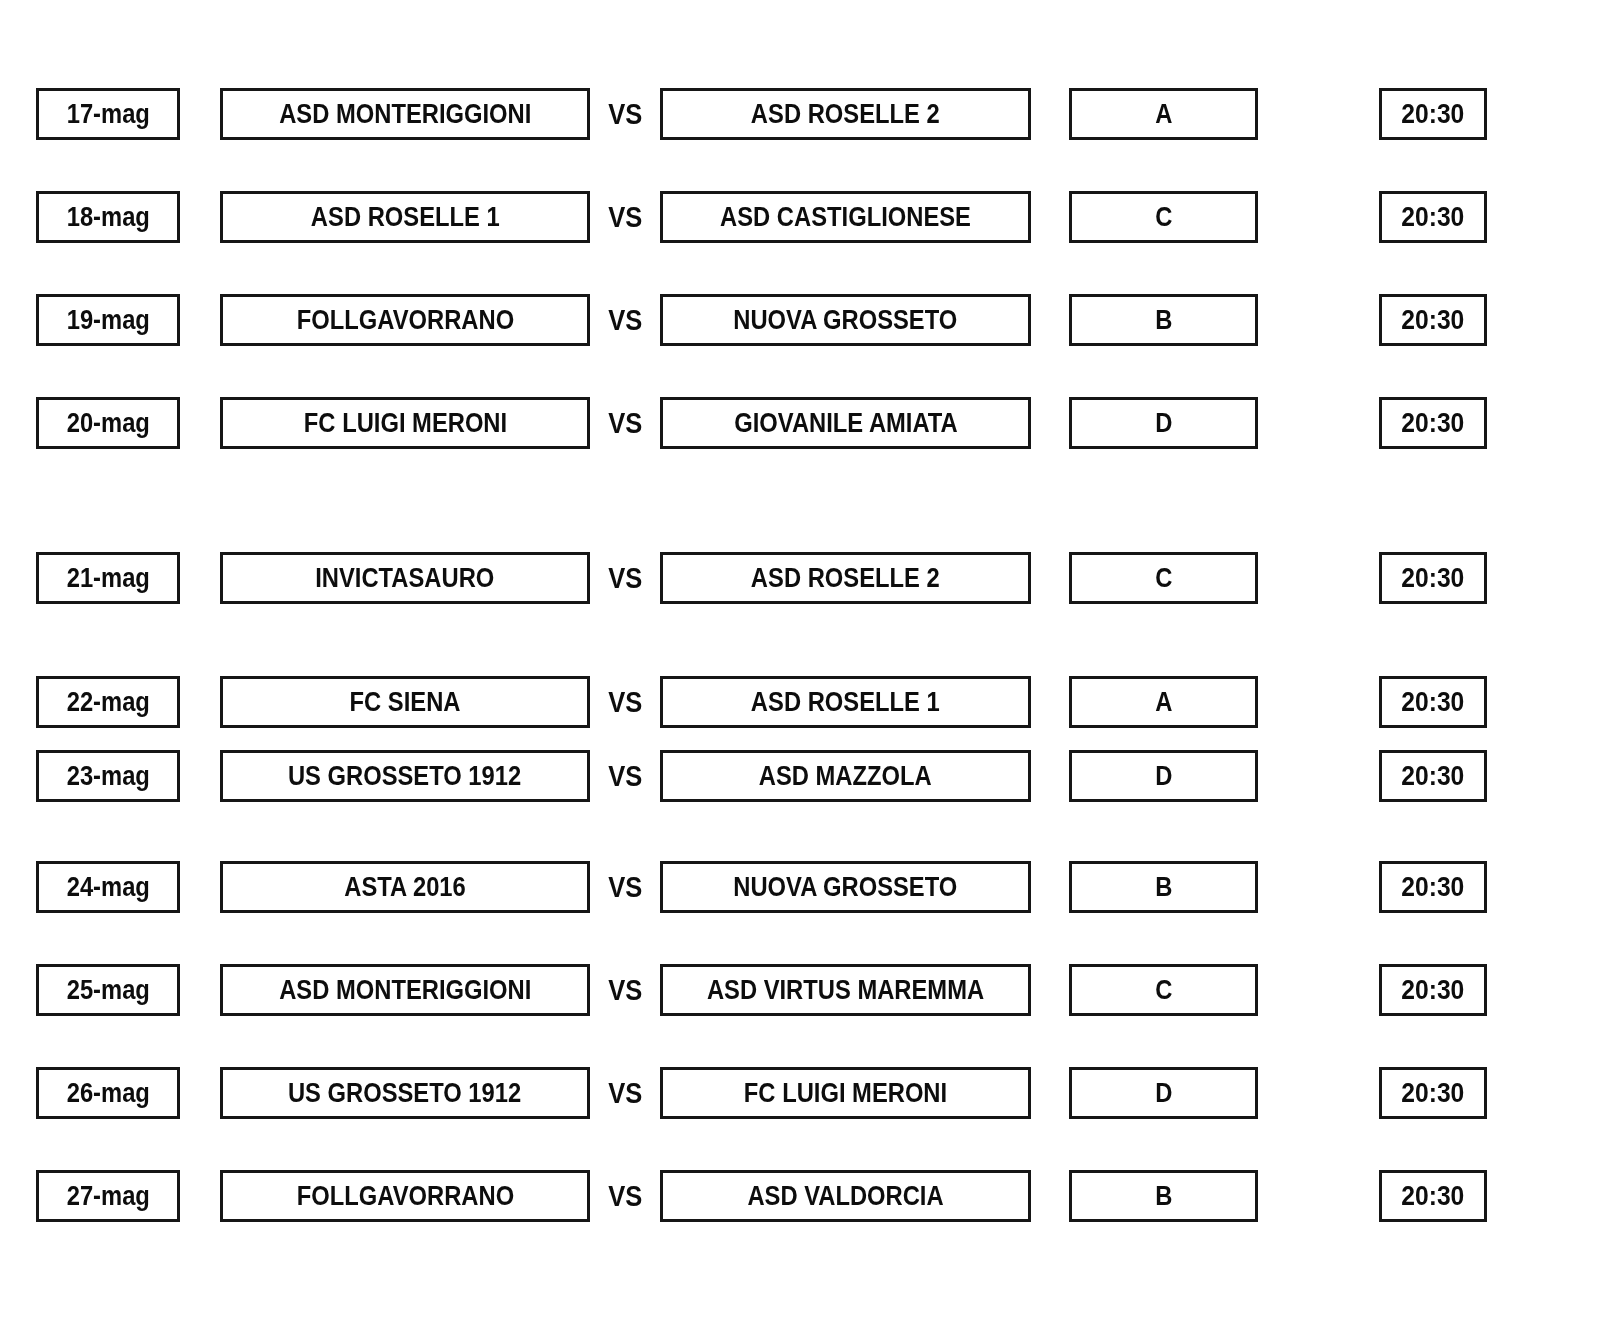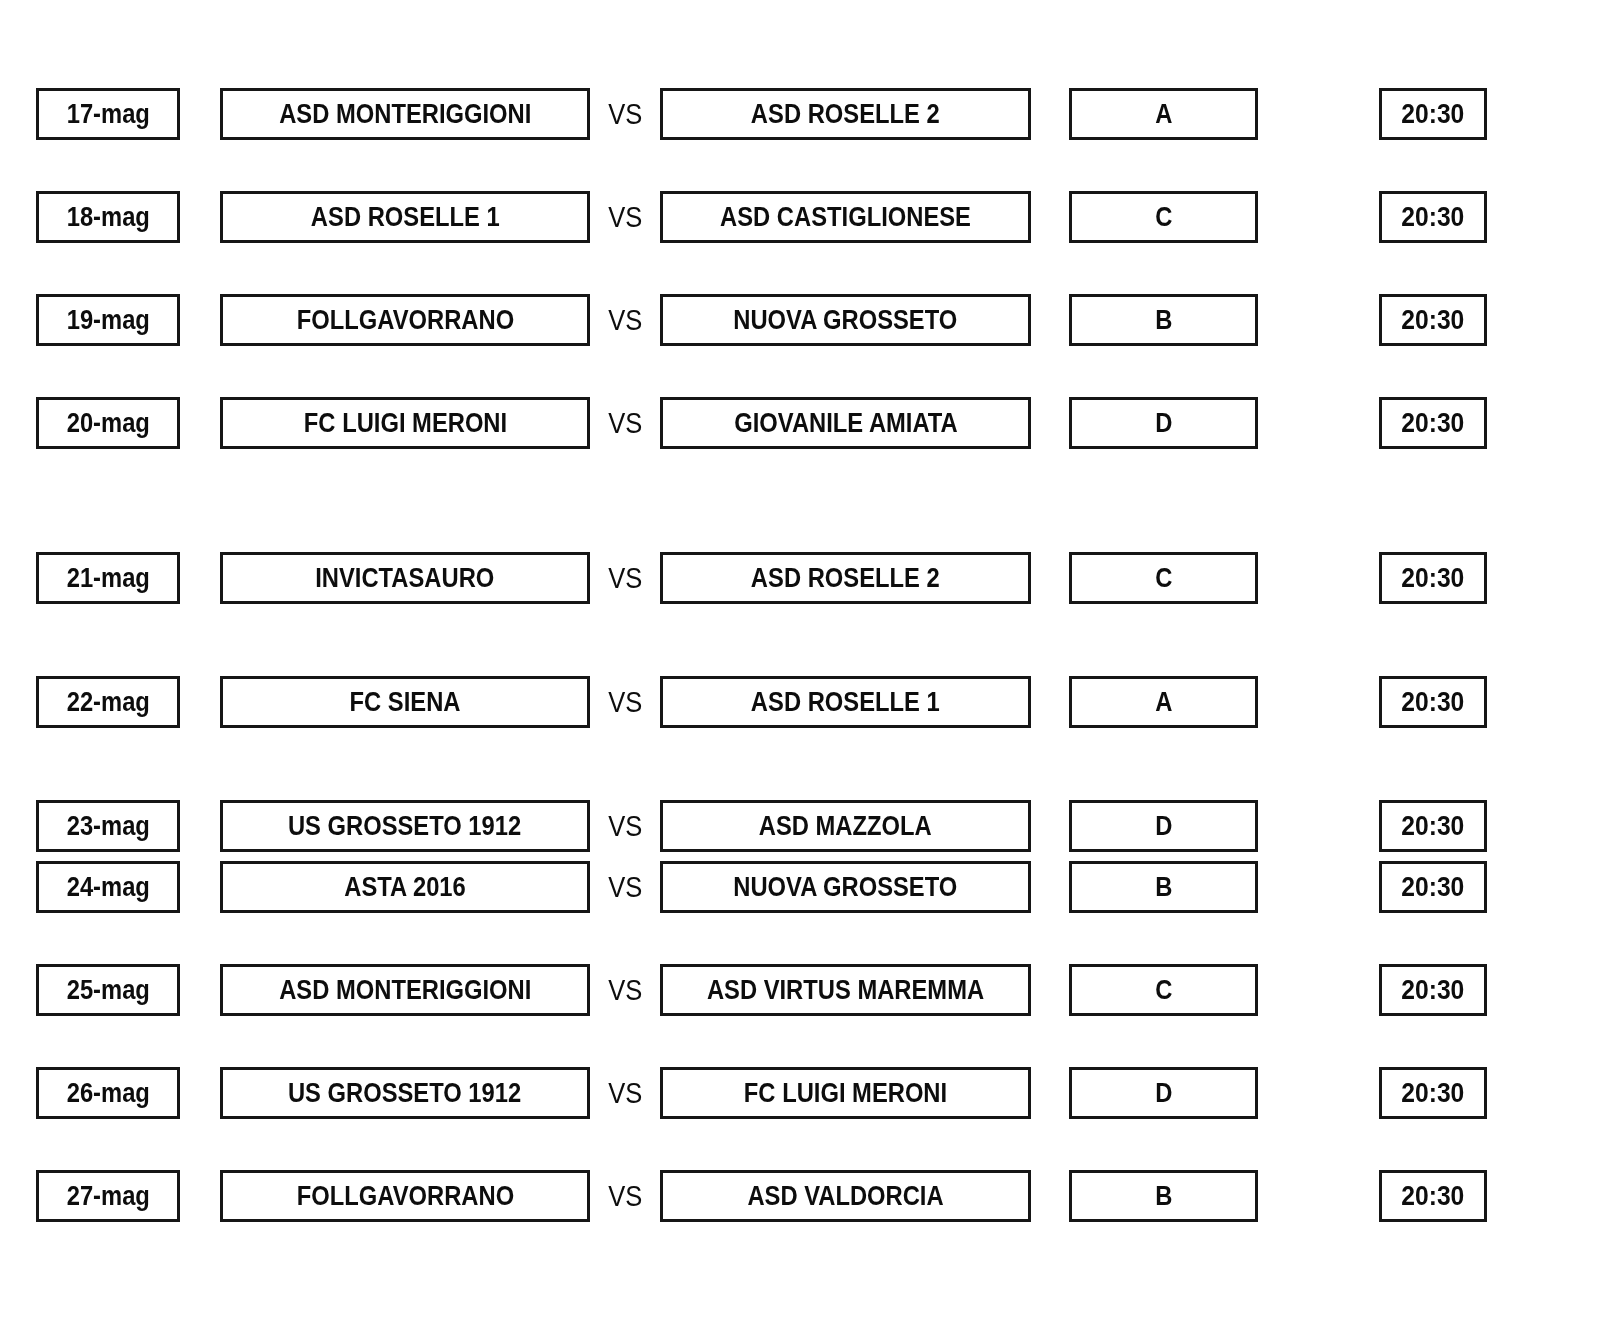--- a/index.html
+++ b/index.html
@@ -50,21 +50,21 @@
   .home  { left: 220px;  width: 370px; }
   .vs {
     position: absolute;
     top: 0;
     left: 590px;
     width: 70px;
     height: 52px;
     display: flex;
     align-items: center;
     justify-content: center;
-    font-weight: 400;
+    font-weight: 700;
     font-size: 29px;
   }
   .away  { left: 660px;  width: 371px; }
   .group { left: 1069px; width: 189px; }
   .time  { left: 1379px; width: 108px; font-size: 28px; }
 </style>
 </head>
 <body>
 
 <div class="schedule">
@@ -187,21 +187,21 @@
         <span>ASD ROSELLE 1</span>
       </div>
     <div class="cell group">
         <span>A</span>
       </div>
     <div class="cell time">
         <span>20:30</span>
       </div>
   </div>
 
-  <div class="match-row" style="top: 800px;">
+  <div class="match-row" style="top: 750px;">
     <div class="cell date">
         <span>23-mag</span>
       </div>
     <div class="cell home">
         <span>US GROSSETO 1912</span>
       </div>
     <div class="vs">
         <span>VS</span>
       </div>
     <div class="cell away">

